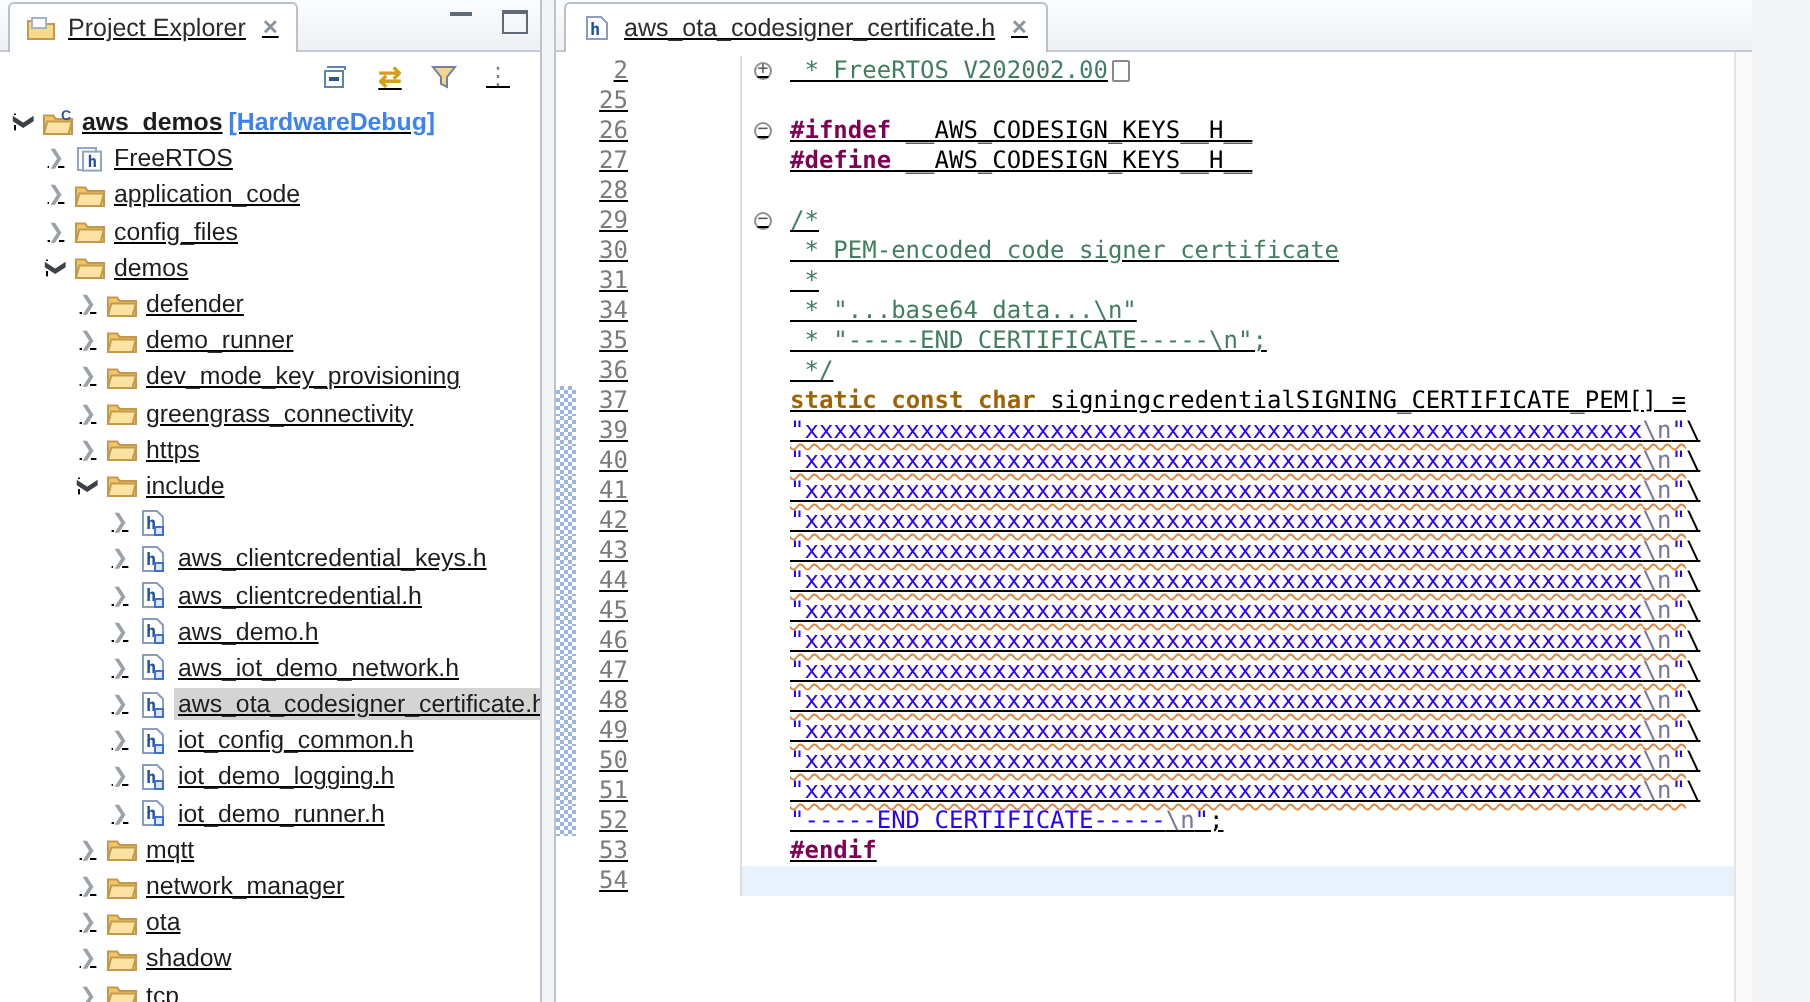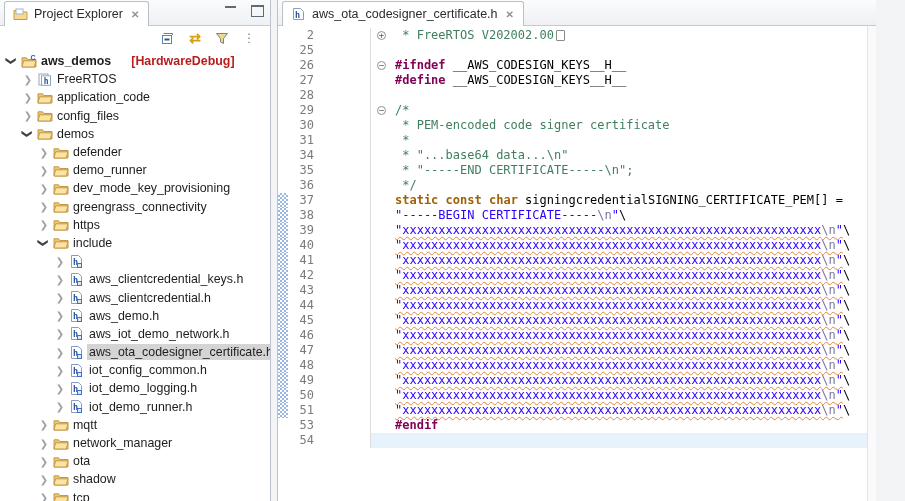--- a/index.html
+++ b/index.html
@@ -1,18 +1,18 @@
 <!DOCTYPE html>
 <html><head>
 <meta charset="utf-8">
 <style>
   * { margin:0; padding:0; box-sizing:border-box; }
   html,body { width:905px; height:501px; overflow:hidden;
     font-family:"Liberation Sans", sans-serif; background:#f3f4f6; }
-  .app { display:flex; width:876px; height:501px; }
+  .app { display:flex; width:876px; height:501px;text-decoration:underline; }
 
   
   .tabbar { height:26px; display:flex; align-items:flex-end;
     background:linear-gradient(#fbfcfd,#eef0f3);
     border-bottom:1px solid #c3cad3; position:relative; }
   .tab { height:25px; display:flex; align-items:center; gap:5px;
     padding:0 9px 0 7px; background:#fff;
     border:1px solid #b9c0ca; border-bottom:none;
     border-radius:3px 3px 0 0; margin-left:4px; margin-bottom:-1px;
     font-size:12.5px; color:#2b2b2b; white-space:nowrap; z-index:2; }
@@ -35,21 +35,21 @@
   .tree { flex:1; overflow:hidden; padding-top:2px; font-size:12.4px; color:#1d1d1d; }
   .trow { height:18.2px; display:flex; align-items:center; white-space:nowrap; cursor:default; }
   .chev { width:16px; height:16px; flex:none; display:flex; align-items:center;
     justify-content:center; font-size:10px; color:#9aa1a9; }
   .chev.exp { color:#3c4248; transform:rotate(90deg); font-weight:bold; }
   .ticon { width:17px; height:16px; flex:none; display:flex; align-items:center; justify-content:center; }
   .ticon svg { display:block; }
   .tlabel-wrap { display:flex; align-items:flex-start; padding:1px 3px 1px 2px; margin-left:2px; }
   .tlabel-wrap.sel { background:#d4d4d4; }
   .tlabel.bold { font-weight:bold; }
-  .tsuffix { color:#b91c1c; font-weight:bold; margin-left:20px; }
+  .tsuffix { color:#3b82f6; font-weight:bold; margin-left:3px; }
 
   
   .sash { width:6px; background:#f3f4f6; }
   .edpane { flex:1; display:flex; flex-direction:column; background:#fff;
     border-left:1px solid #bcc3cc; }
   .edbody { flex:1; display:flex; overflow:hidden; }
   .edscroll { flex:1; padding-top:2px; font-family:"DejaVu Sans Mono", monospace;
     font-size:12px; line-height:15px; }
   .cl { height:15px; display:flex; white-space:pre; }
   .diff { width:10px; flex:none; }
@@ -479,34 +479,34 @@
           <div class="cl"><span class="diff"></span><span class="ln">26</span><span class="sp"></span><span class="foldc"><span class="foldi">−</span></span><span class="codetext"><span class="pp">#ifndef</span><span class="plain"> __AWS_CODESIGN_KEYS__H__</span></span></div>
           <div class="cl"><span class="diff"></span><span class="ln">27</span><span class="sp"></span><span class="foldc"></span><span class="codetext"><span class="pp">#define</span><span class="plain"> __AWS_CODESIGN_KEYS__H__</span></span></div>
           <div class="cl"><span class="diff"></span><span class="ln">28</span><span class="sp"></span><span class="foldc"></span><span class="codetext"></span></div>
           <div class="cl"><span class="diff"></span><span class="ln">29</span><span class="sp"></span><span class="foldc"><span class="foldi">−</span></span><span class="codetext"><span class="cmt">/*</span></span></div>
           <div class="cl"><span class="diff"></span><span class="ln">30</span><span class="sp"></span><span class="foldc"></span><span class="codetext"><span class="cmt"> * PEM-encoded code signer certificate</span></span></div>
           <div class="cl"><span class="diff"></span><span class="ln">31</span><span class="sp"></span><span class="foldc"></span><span class="codetext"><span class="cmt"> *</span></span></div>
           <div class="cl"><span class="diff"></span><span class="ln">34</span><span class="sp"></span><span class="foldc"></span><span class="codetext"><span class="cmt"> * "...base64 data...\n"</span></span></div>
           <div class="cl"><span class="diff"></span><span class="ln">35</span><span class="sp"></span><span class="foldc"></span><span class="codetext"><span class="cmt"> * "-----END CERTIFICATE-----\n";</span></span></div>
           <div class="cl"><span class="diff"></span><span class="ln">36</span><span class="sp"></span><span class="foldc"></span><span class="codetext"><span class="cmt"> */</span></span></div>
           <div class="cl"><span class="diff chg"></span><span class="ln">37</span><span class="sp"></span><span class="foldc"></span><span class="codetext"><span class="kw">static</span><span class="plain"> </span><span class="kw">const</span><span class="plain"> </span><span class="kw">char</span><span class="plain"> signingcredentialSIGNING_CERTIFICATE_PEM[] =</span></span></div>
-          <div class="cl"><span class="diff chg"></span><span class="ln">38</span><span class="sp"></span><span class="foldc"></span><span class="codetext"><span class="str">"-----BEGIN CERTIFICATE-----</span><span class="esc">\n</span><span class="str">"</span><span class="plain">\</span></span></div>
           <div class="cl"><span class="diff chg"></span><span class="ln">39</span><span class="sp"></span><span class="foldc"></span><span class="codetext"><span class="strw">"xxxxxxxxxxxxxxxxxxxxxxxxxxxxxxxxxxxxxxxxxxxxxxxxxxxxxxxxxx</span><span class="escw">\n</span><span class="strw">"</span><span class="plain">\</span></span></div>
           <div class="cl"><span class="diff chg"></span><span class="ln">40</span><span class="sp"></span><span class="foldc"></span><span class="codetext"><span class="strw">"xxxxxxxxxxxxxxxxxxxxxxxxxxxxxxxxxxxxxxxxxxxxxxxxxxxxxxxxxx</span><span class="escw">\n</span><span class="strw">"</span><span class="plain">\</span></span></div>
           <div class="cl"><span class="diff chg"></span><span class="ln">41</span><span class="sp"></span><span class="foldc"></span><span class="codetext"><span class="strw">"xxxxxxxxxxxxxxxxxxxxxxxxxxxxxxxxxxxxxxxxxxxxxxxxxxxxxxxxxx</span><span class="escw">\n</span><span class="strw">"</span><span class="plain">\</span></span></div>
           <div class="cl"><span class="diff chg"></span><span class="ln">42</span><span class="sp"></span><span class="foldc"></span><span class="codetext"><span class="strw">"xxxxxxxxxxxxxxxxxxxxxxxxxxxxxxxxxxxxxxxxxxxxxxxxxxxxxxxxxx</span><span class="escw">\n</span><span class="strw">"</span><span class="plain">\</span></span></div>
           <div class="cl"><span class="diff chg"></span><span class="ln">43</span><span class="sp"></span><span class="foldc"></span><span class="codetext"><span class="strw">"xxxxxxxxxxxxxxxxxxxxxxxxxxxxxxxxxxxxxxxxxxxxxxxxxxxxxxxxxx</span><span class="escw">\n</span><span class="strw">"</span><span class="plain">\</span></span></div>
           <div class="cl"><span class="diff chg"></span><span class="ln">44</span><span class="sp"></span><span class="foldc"></span><span class="codetext"><span class="strw">"xxxxxxxxxxxxxxxxxxxxxxxxxxxxxxxxxxxxxxxxxxxxxxxxxxxxxxxxxx</span><span class="escw">\n</span><span class="strw">"</span><span class="plain">\</span></span></div>
           <div class="cl"><span class="diff chg"></span><span class="ln">45</span><span class="sp"></span><span class="foldc"></span><span class="codetext"><span class="strw">"xxxxxxxxxxxxxxxxxxxxxxxxxxxxxxxxxxxxxxxxxxxxxxxxxxxxxxxxxx</span><span class="escw">\n</span><span class="strw">"</span><span class="plain">\</span></span></div>
           <div class="cl"><span class="diff chg"></span><span class="ln">46</span><span class="sp"></span><span class="foldc"></span><span class="codetext"><span class="strw">"xxxxxxxxxxxxxxxxxxxxxxxxxxxxxxxxxxxxxxxxxxxxxxxxxxxxxxxxxx</span><span class="escw">\n</span><span class="strw">"</span><span class="plain">\</span></span></div>
           <div class="cl"><span class="diff chg"></span><span class="ln">47</span><span class="sp"></span><span class="foldc"></span><span class="codetext"><span class="strw">"xxxxxxxxxxxxxxxxxxxxxxxxxxxxxxxxxxxxxxxxxxxxxxxxxxxxxxxxxx</span><span class="escw">\n</span><span class="strw">"</span><span class="plain">\</span></span></div>
           <div class="cl"><span class="diff chg"></span><span class="ln">48</span><span class="sp"></span><span class="foldc"></span><span class="codetext"><span class="strw">"xxxxxxxxxxxxxxxxxxxxxxxxxxxxxxxxxxxxxxxxxxxxxxxxxxxxxxxxxx</span><span class="escw">\n</span><span class="strw">"</span><span class="plain">\</span></span></div>
           <div class="cl"><span class="diff chg"></span><span class="ln">49</span><span class="sp"></span><span class="foldc"></span><span class="codetext"><span class="strw">"xxxxxxxxxxxxxxxxxxxxxxxxxxxxxxxxxxxxxxxxxxxxxxxxxxxxxxxxxx</span><span class="escw">\n</span><span class="strw">"</span><span class="plain">\</span></span></div>
           <div class="cl"><span class="diff chg"></span><span class="ln">50</span><span class="sp"></span><span class="foldc"></span><span class="codetext"><span class="strw">"xxxxxxxxxxxxxxxxxxxxxxxxxxxxxxxxxxxxxxxxxxxxxxxxxxxxxxxxxx</span><span class="escw">\n</span><span class="strw">"</span><span class="plain">\</span></span></div>
           <div class="cl"><span class="diff chg"></span><span class="ln">51</span><span class="sp"></span><span class="foldc"></span><span class="codetext"><span class="strw">"xxxxxxxxxxxxxxxxxxxxxxxxxxxxxxxxxxxxxxxxxxxxxxxxxxxxxxxxxx</span><span class="escw">\n</span><span class="strw">"</span><span class="plain">\</span></span></div>
+          <div class="cl"><span class="diff chg"></span><span class="ln">52</span><span class="sp"></span><span class="foldc"></span><span class="codetext"><span class="str">"-----END CERTIFICATE-----</span><span class="esc">\n</span><span class="str">"</span><span class="plain">;</span></span></div>
           <div class="cl"><span class="diff"></span><span class="ln">53</span><span class="sp"></span><span class="foldc"></span><span class="codetext"><span class="pp">#endif</span></span></div>
           <div class="cl cur"><span class="diff"></span><span class="ln">54</span><span class="sp"></span><span class="foldc"></span><span class="codetext"></span></div>
         </div>
       <div class="ruler"></div>
     </div>
   </section>
 
 </div>
 
 </body></html>

